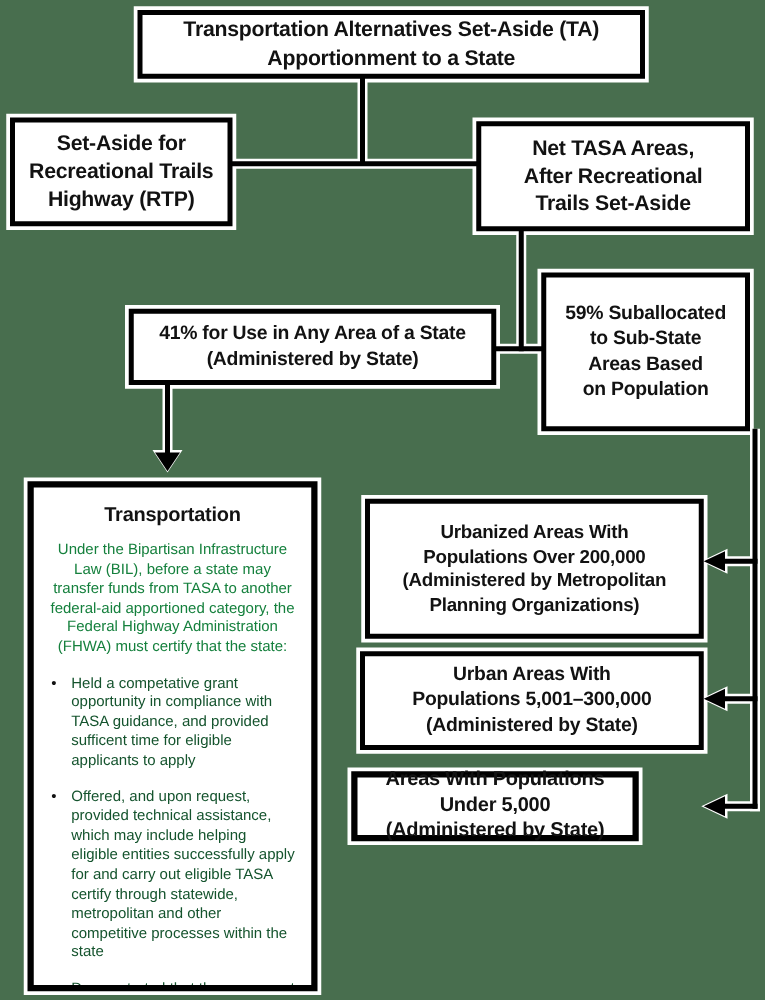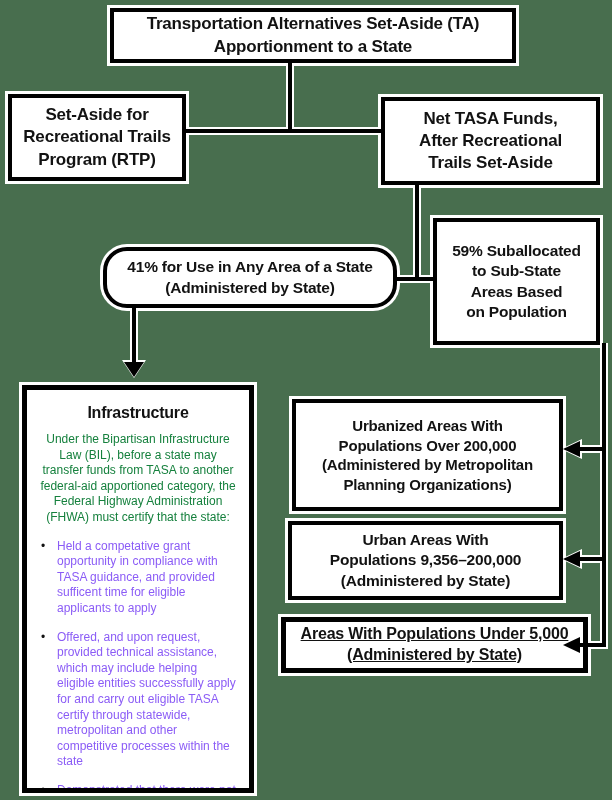--- a/index.html
+++ b/index.html
@@ -28,46 +28,46 @@
   .node .lbl{
     white-space:pre-line;
     font-weight:bold;
     line-height:1.3;
     width:100%;
     letter-spacing:-0.2px;
   }
   .top-box     {left:110px;top:8px;  width:406px;height:55px;font-size:17px;}
   .rtp-box     {left:8px;  top:94px; width:178px;height:87px;font-size:17px;}
   .nettasa-box {left:381px;top:97px; width:219px;height:88px;font-size:17px;}
-  .anyarea-box {left:103px;top:247px;width:294px;height:61px;font-size:15.5px;border-radius:24px;}
+  .anyarea-box {left:103px;top:247px;width:294px;height:61px;font-size:15.5px;}
   .suballoc-box{left:433px;top:218px;width:167px;height:127px;font-size:15.5px;}
   .urbanized-box{left:292px;top:399px;width:271px;height:112px;font-size:15px;}
   .urban-box   {left:288px;top:521px;width:275px;height:79px;font-size:15.5px;}
-  .small-box   {left:281px;top:617px;width:307px;height:56px;font-size:16px;border-width:5px;text-decoration:underline;}
+  .small-box   {left:281px;top:617px;width:230px;height:56px;font-size:16px;border-width:5px;}
 
   
   .transfer-box{
     left:22px;top:385px;width:232px;height:408px;
     border-width:5px;
     display:block;
     padding:12px 12px 8px 12px;
     text-align:left;
     overflow:hidden;
   }
   .transfer-title{
     font-weight:bold;font-size:16px;text-align:center;
     margin:2px 0 10px 0;letter-spacing:-0.2px;
   }
   .transfer-intro{
     font-size:12px;line-height:1.3;text-align:center;
     margin:0 0 13px 0;color:#15803d;
   }
   .bullet-row{display:flex;margin:0 0 13px 0;}
   .bullet-dot{font-size:12px;line-height:1.3;width:16px;flex:0 0 16px;padding-left:2px;}
-  .bullet-text{font-size:12px;line-height:1.3;flex:1;color:#8b5cf6;}
+  .bullet-text{font-size:12px;line-height:1.3;flex:1;color:#14532d;}
 
   
   .halo{position:absolute;background:#ffffff;z-index:1;}
   .ln{position:absolute;background:#000000;z-index:4;}
   .tri{position:absolute;width:0;height:0;}
   .tri-down-w{z-index:1;border-left:12px solid transparent;border-right:12px solid transparent;border-top:18px solid #ffffff;}
   .tri-down-b{z-index:4;border-left:10px solid transparent;border-right:10px solid transparent;border-top:15px solid #000000;}
   .tri-left-w{z-index:1;border-top:10px solid transparent;border-bottom:10px solid transparent;border-right:21px solid #ffffff;}
   .tri-left-b{z-index:4;border-top:8px solid transparent;border-bottom:8px solid transparent;border-right:17px solid #000000;}
 </style>
@@ -109,25 +109,25 @@
   <div class="tri tri-left-b" style="left:563px;top:637px;"></div>
 
   <div class="node top-box">
     <div class="lbl">Transportation Alternatives Set-Aside (TA)
 Apportionment to a State</div>
   </div>
 
   <div class="node rtp-box">
     <div class="lbl">Set-Aside for
 Recreational Trails
-Program (RTP)</div>
+Highway (RTP)</div>
   </div>
 
   <div class="node nettasa-box">
-    <div class="lbl">Net TASA Funds,
+    <div class="lbl">Net TASA Areas,
 After Recreational
 Trails Set-Aside</div>
   </div>
 
   <div class="node anyarea-box">
     <div class="lbl">41% for Use in Any Area of a State
 (Administered by State)</div>
   </div>
 
   <div class="node suballoc-box">
@@ -139,31 +139,31 @@
 
   <div class="node urbanized-box">
     <div class="lbl">Urbanized Areas With
 Populations Over 200,000
 (Administered by Metropolitan
 Planning Organizations)</div>
   </div>
 
   <div class="node urban-box">
     <div class="lbl">Urban Areas With
-Populations 9,356–200,000
+Populations 5,001–300,000
 (Administered by State)</div>
   </div>
 
   <div class="node small-box">
     <div class="lbl">Areas With Populations Under 5,000
 (Administered by State)</div>
   </div>
 
   <div class="node transfer-box">
-    <div class="transfer-title">Infrastructure</div>
+    <div class="transfer-title">Transportation</div>
     <div class="transfer-intro">Under the Bipartisan Infrastructure Law (BIL), before a state may transfer funds from TASA to another federal-aid apportioned category, the Federal Highway Administration (FHWA) must certify that the state:</div>
     <div class="bullet-row">
       <span class="bullet-dot">•</span>
       <span class="bullet-text">Held a competative grant opportunity in compliance with TASA guidance, and provided sufficent time for eligible applicants to apply</span>
     </div>
     <div class="bullet-row">
       <span class="bullet-dot">•</span>
       <span class="bullet-text">Offered, and upon request, provided technical assistance, which may include helping eligible entities successfully apply for and carry out eligible TASA certify through statewide, metropolitan and other competitive processes within the state</span>
     </div>
     <div class="bullet-row">

